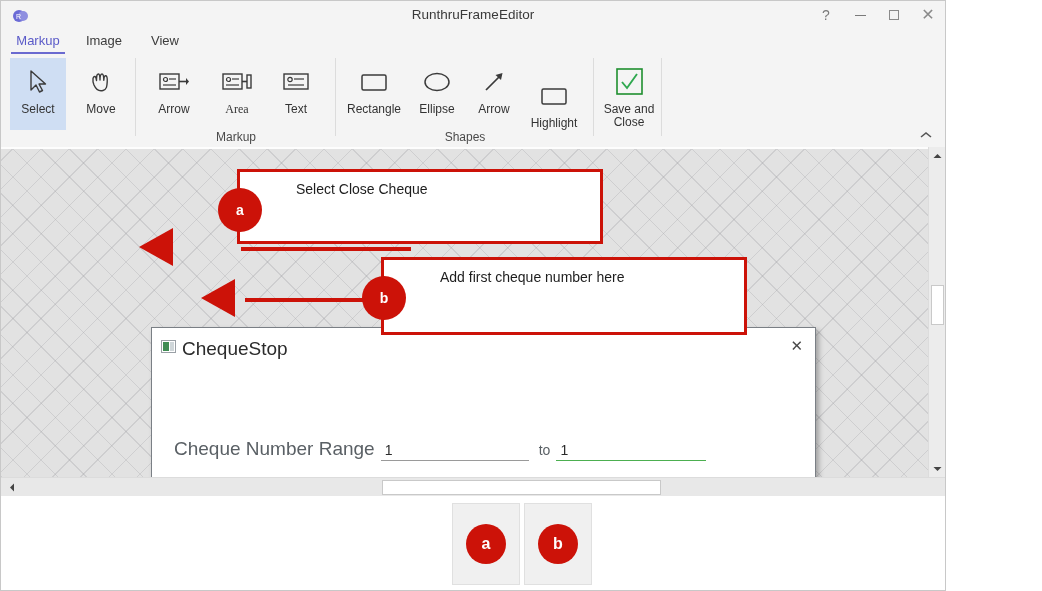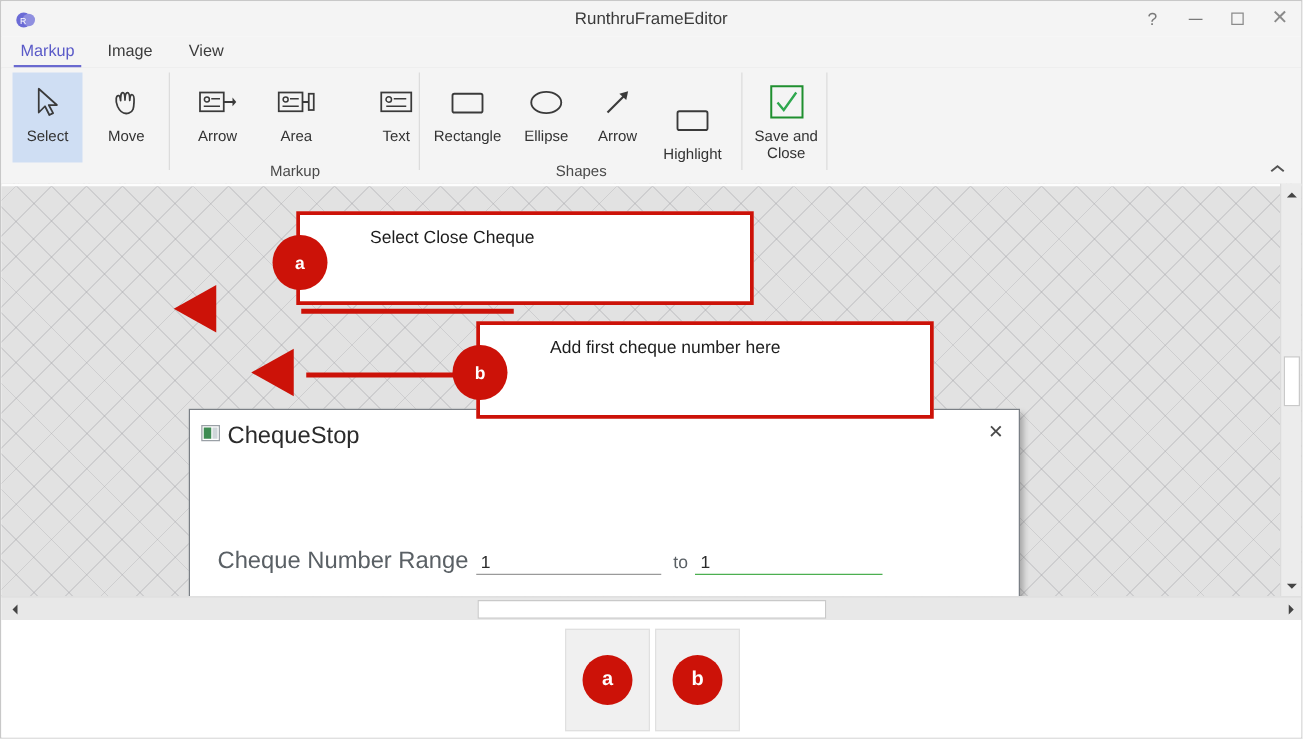--- a/index.html
+++ b/index.html
@@ -6,21 +6,21 @@
     margin: 0;
     padding: 0;
     background: #fff;
   }
   body {
     font-family: "Liberation Sans", sans-serif;
     -webkit-font-smoothing: antialiased;
   }
   #app {
     position: relative;
-    width: 1042px;
+    width: 946px;
     height: 591px;
     overflow: hidden;
     background: #ffffff;
     border: 1px solid #c8c8c8;
     box-sizing: border-box;
   }
 
   
   .titlebar {
     position: absolute;
@@ -443,34 +443,34 @@
             <rect x="2" y="5" width="19" height="15" fill="none" stroke="#3a3a3a" stroke-width="1.4"></rect>
             <circle cx="7.5" cy="10.5" r="2" fill="none" stroke="#3a3a3a" stroke-width="1.2"></circle>
             <line x1="11" y1="10" x2="18" y2="10" stroke="#3a3a3a" stroke-width="1.2"></line>
             <line x1="5" y1="16" x2="18" y2="16" stroke="#3a3a3a" stroke-width="1.2"></line>
             <line x1="21" y1="12.5" x2="29" y2="12.5" stroke="#3a3a3a" stroke-width="1.6"></line>
             <path d="M28 9 L31 12.5 L28 16 Z" fill="#3a3a3a"></path>
           </svg>
         </span>
         <span class="lbl">Arrow</span>
       </div>
-      <div class="rbtn" style="left:73px;">
+      <div class="rbtn" style="left:73px;font-family:Liberation Serif, serif;">
         <span class="ico">
           <svg width="32" height="26" viewBox="0 0 32 26">
             <rect x="2" y="5" width="19" height="15" fill="none" stroke="#3a3a3a" stroke-width="1.4"></rect>
             <circle cx="7.5" cy="10.5" r="2" fill="none" stroke="#3a3a3a" stroke-width="1.2"></circle>
             <line x1="11" y1="10" x2="18" y2="10" stroke="#3a3a3a" stroke-width="1.2"></line>
             <line x1="5" y1="16" x2="18" y2="16" stroke="#3a3a3a" stroke-width="1.2"></line>
             <line x1="21" y1="12.5" x2="26" y2="12.5" stroke="#3a3a3a" stroke-width="1.6"></line>
             <rect x="26" y="6" width="4" height="13" fill="none" stroke="#3a3a3a" stroke-width="1.4"></rect>
           </svg>
         </span>
         <span class="lbl">Area</span>
       </div>
-      <div class="rbtn" style="left:153px;">
+      <div class="rbtn" style="left:132px;">
         <span class="ico">
           <svg width="32" height="26" viewBox="0 0 32 26">
             <rect x="4" y="5" width="24" height="15" fill="none" stroke="#3a3a3a" stroke-width="1.4"></rect>
             <circle cx="10" cy="10.5" r="2.2" fill="none" stroke="#3a3a3a" stroke-width="1.2"></circle>
             <line x1="14" y1="10" x2="24" y2="10" stroke="#3a3a3a" stroke-width="1.2"></line>
             <line x1="8" y1="16" x2="24" y2="16" stroke="#3a3a3a" stroke-width="1.2"></line>
           </svg>
         </span>
         <span class="lbl">Text</span>
       </div>

